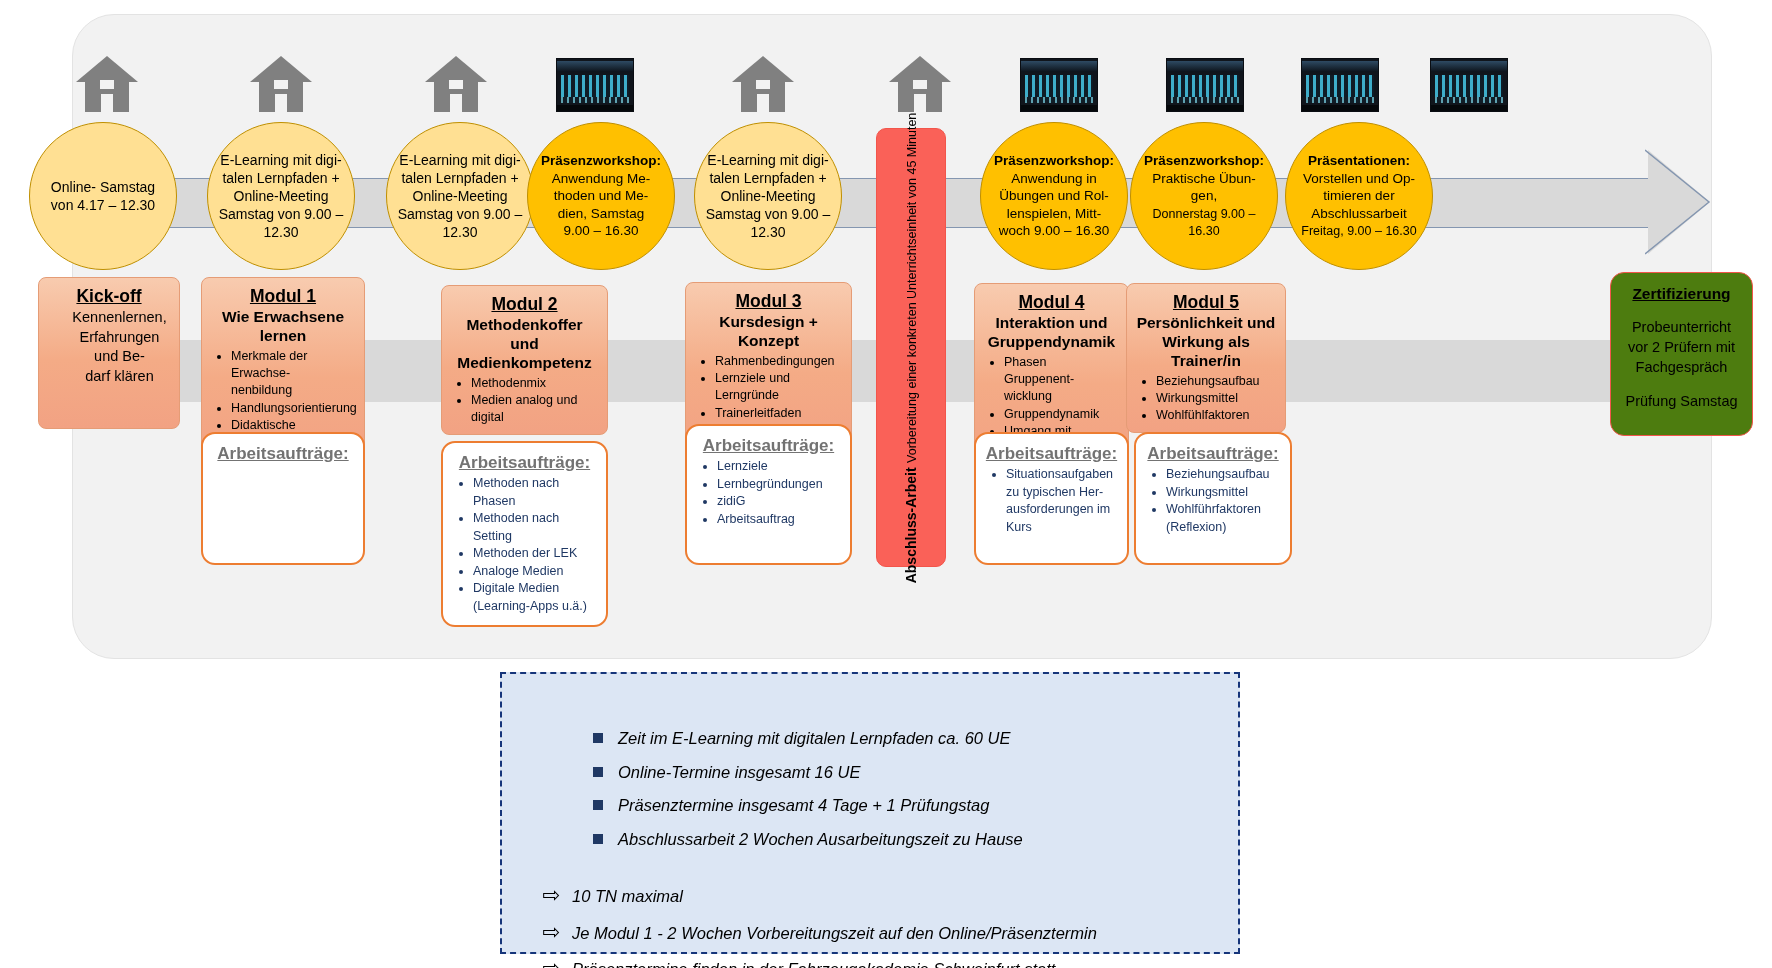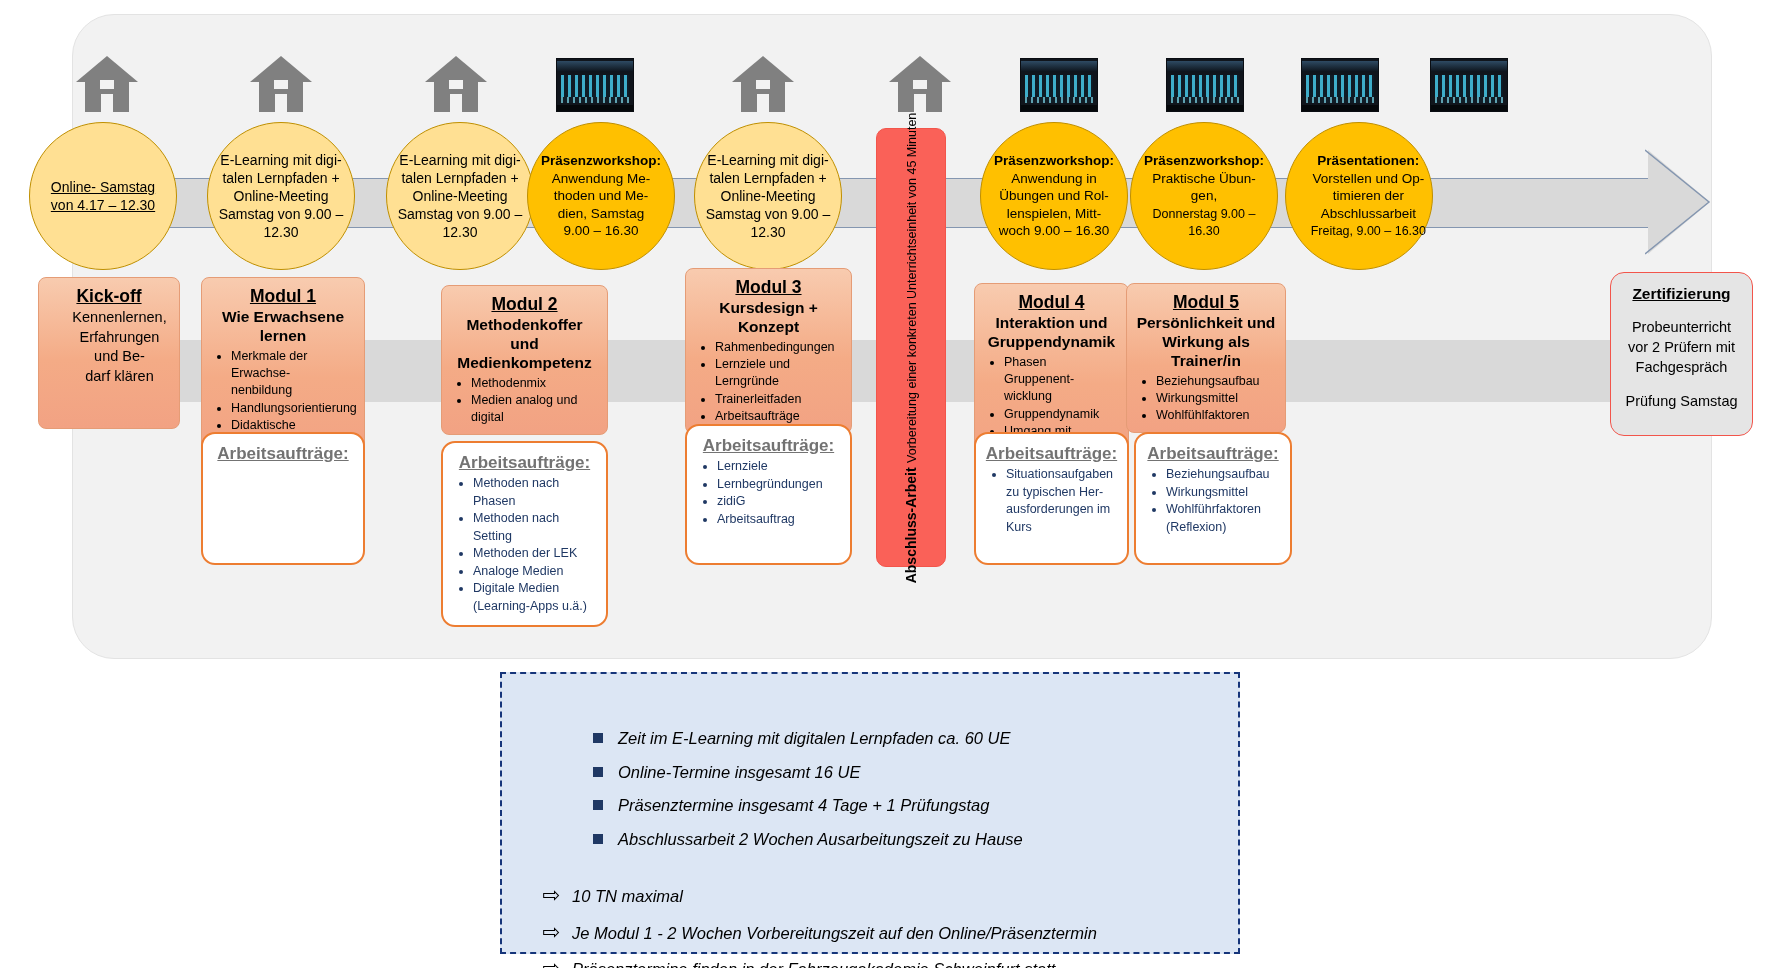--- a/index.html
+++ b/index.html
@@ -109,21 +109,21 @@
   .redbar .vtext{
     position:absolute;left:50%;top:50%;
     transform:translate(-50%,-50%) rotate(-90deg);
     white-space:nowrap;text-align:center;color:#000;
   }
   .redbar .vtitle{font-weight:bold;font-size:14px;}
   .redbar .vsub{font-size:12.5px;}
 
   
   .certbox{
-    position:absolute;box-sizing:border-box;background:#e5e5e5;
+    position:absolute;box-sizing:border-box;background:#4d7c0f;
     border:1px solid #f2554b;border-radius:14px;padding:12px 8px;text-align:center;color:#000;
   }
   .certbox .ctitle{font-weight:bold;font-size:15.5px;text-decoration:underline;}
   .certbox .cline{font-size:14.5px;line-height:1.38;}
   .certbox .gap{height:14px;}
 
   
   .legend{
     position:absolute;left:500px;top:672px;width:740px;height:282px;
     box-sizing:border-box;background:#dce6f4;border:2.4px dashed #16357a;
@@ -214,41 +214,41 @@
       </div>
       <div class="bldg" style="left: 1430px; top: 58px;">
         <div class="roofline"></div>
         <div class="glass"></div>
         <div class="glass2"></div>
         <div class="ground"></div>
       </div>
     </div>
   <div id="circle-layer">
       <div class="circle c-light" style="left: 29px; top: 122px; width: 148px; height: 148px;">
-        <div class="ctext" style="font-size: 14px; text-decoration: underline;"><span>Online- Samstag</span><br><span>von 4.17 – 12.30</span><br></div>
+        <div class="ctext" style="font-size: 14px;"><span>Online- Samstag</span><br><span>von 4.17 – 12.30</span><br></div>
       </div>
       <div class="circle c-light" style="left: 207px; top: 122px; width: 148px; height: 148px;">
         <div class="ctext" style="font-size: 14px;"><span>E-Learning mit digi-</span><br><span>talen Lernpfaden +</span><br><span>Online-Meeting</span><br><span>Samstag von 9.00 –</span><br><span>12.30</span><br></div>
       </div>
       <div class="circle c-light" style="left: 386px; top: 122px; width: 148px; height: 148px;">
         <div class="ctext" style="font-size: 14px;"><span>E-Learning mit digi-</span><br><span>talen Lernpfaden +</span><br><span>Online-Meeting</span><br><span>Samstag von 9.00 –</span><br><span>12.30</span><br></div>
       </div>
       <div class="circle c-dark" style="left: 527px; top: 122px; width: 148px; height: 148px;">
         <div class="ctext" style="font-size: 13.5px;"><b>Präsenzworkshop:</b><span>Anwendung Me-</span><br><span>thoden und Me-</span><br><span>dien, Samstag</span><br><span>9.00 – 16.30</span><br></div>
       </div>
       <div class="circle c-light" style="left: 694px; top: 122px; width: 148px; height: 148px;">
         <div class="ctext" style="font-size: 14px;"><span>E-Learning mit digi-</span><br><span>talen Lernpfaden +</span><br><span>Online-Meeting</span><br><span>Samstag von 9.00 –</span><br><span>12.30</span><br></div>
       </div>
       <div class="circle c-dark" style="left: 980px; top: 122px; width: 148px; height: 148px;">
         <div class="ctext" style="font-size: 13.5px;"><b>Präsenzworkshop:</b><span>Anwendung in</span><br><span>Übungen und Rol-</span><br><span>lenspielen, Mitt-</span><br><span>woch 9.00 – 16.30</span><br></div>
       </div>
       <div class="circle c-dark" style="left: 1130px; top: 122px; width: 148px; height: 148px;">
         <div class="ctext" style="font-size: 13.5px;"><b>Präsenzworkshop:</b><span>Praktische Übun-</span><br><span>gen,</span><br><span class="sm">Donnerstag 9.00 –<br>16.30</span></div>
       </div>
-      <div class="circle c-dark" style="left: 1285px; top: 122px; width: 148px; height: 148px; justify-content: flex-end;">
+      <div class="circle c-dark" style="left: 1285px; top: 122px; width: 148px; height: 148px;">
         <div class="ctext" style="font-size: 13.5px;"><b>Präsentationen:</b><span>Vorstellen und Op-</span><br><span>timieren der</span><br><span>Abschlussarbeit</span><br><span class="sm">Freitag, 9.00 – 16.30</span></div>
       </div>
     </div>
   <div id="module-layer">
       <div class="modbox" style="left: 38px; top: 277px; width: 142px; min-height: 152px;">
         <div class="mtitle">Kick-off</div>
         <div class="plain">Kennenlernen,<br>Erfahrungen und Be-<br>darf klären</div>
       </div>
       <div class="modbox" style="left: 201px; top: 277px; width: 164px; min-height: 139px;">
         <div class="mtitle">Modul 1</div>
@@ -260,21 +260,21 @@
         </ul>
       </div>
       <div class="modbox" style="left: 441px; top: 285px; width: 167px; min-height: 138px;">
         <div class="mtitle">Modul 2</div>
         <div class="msub">Methodenkoffer und Medienkompetenz</div>
         <ul>
           <li>Methodenmix</li>
           <li>Medien analog und digital</li>
         </ul>
       </div>
-      <div class="modbox" style="left: 685px; top: 268px; width: 167px; min-height: 138px;">
+      <div class="modbox" style="left: 685px; top: 282px; width: 167px; min-height: 138px;">
         <div class="mtitle">Modul 3</div>
         <div class="msub">Kursdesign + Konzept</div>
         <ul>
           <li>Rahmenbedingungen</li>
           <li>Lernziele und Lerngründe</li>
           <li>Trainerleitfaden</li>
           <li>Arbeitsaufträge</li>
         </ul>
       </div>
       <div class="modbox" style="left: 974px; top: 283px; width: 155px; min-height: 139px;">

